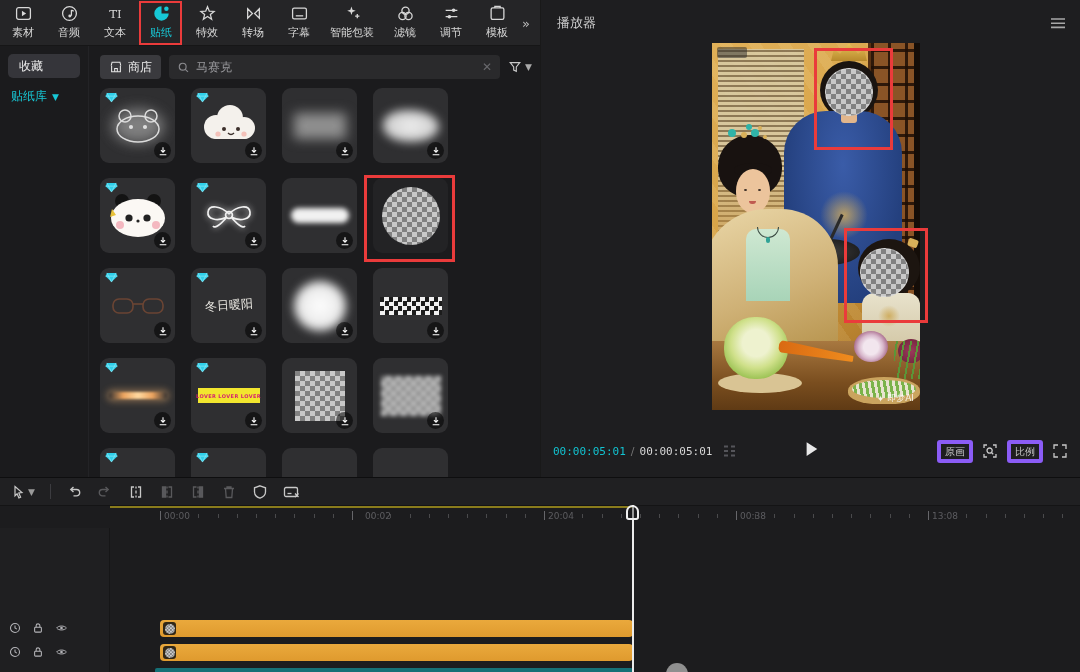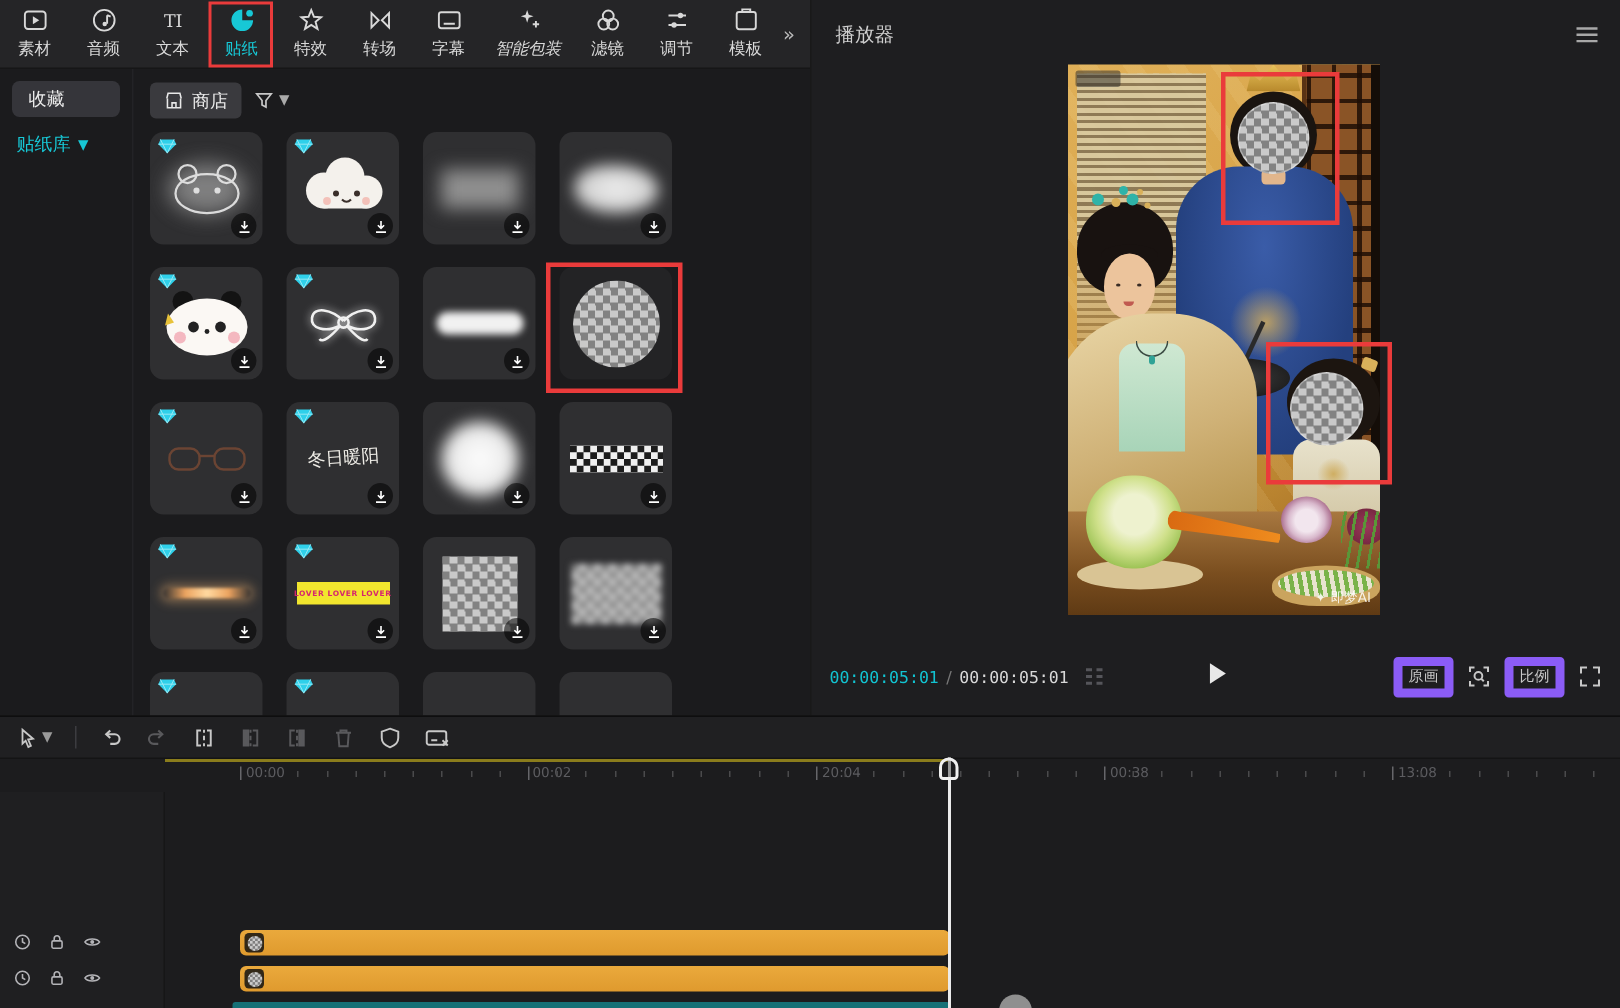--- a/index.html
+++ b/index.html
@@ -5,21 +5,21 @@
   * { margin:0; padding:0; box-sizing:border-box; }
   html,body { width:1080px; height:672px; background:#151516; overflow:hidden;
     font-family:"DejaVu Sans","Liberation Sans",sans-serif; }
   .app { position:relative; width:1080px; height:672px; background:#191919; color:#ddd; }
   svg { display:block; }
 
   
   .left-panel { position:absolute; left:0; top:0; width:540px; height:477px; background:#1b1b1d; border-right:1px solid #101011; }
   .top-toolbar { position:absolute; left:0; top:0; width:540px; height:46px; background:#252527; display:flex; align-items:stretch; border-bottom:1px solid #161617; }
   .nav-item { width:46px; display:flex; flex-direction:column; align-items:center; justify-content:center; gap:3px; font-size:11px; color:#d8d8d8; cursor:default; }
-  .nav-item.wide { width:60px;font-style:italic; }
+  .nav-item.wide { width:60px; }
   .nav-item.active { color:#17c8d6; }
   .nav-more { position:absolute; right:4px; top:0; height:46px; width:18px; display:flex; align-items:center; justify-content:center; color:#bbb; font-size:13px; }
   .redbox { position:absolute; border:3px solid #ea3b3b; z-index:40; pointer-events:none; }
   .rb-nav { left:139px; top:1px; width:43px; height:44px; border-width:2.5px; }
 
   .side-col { position:absolute; left:0; top:46px; width:88px; height:431px; background:#1b1b1d; }
   .fav-btn { position:absolute; left:8px; top:8px; width:72px; height:24px; background:#35353a; border-radius:5px; font-size:12px; color:#ececec; display:flex; align-items:center; padding-left:11px; }
   .lib-item { position:absolute; left:11px; top:41px; height:18px; font-size:12px; color:#17c8d6; display:flex; align-items:center; gap:5px; }
   .lib-item .chev { font-size:9px; transform:translateY(1px); }
 
@@ -139,21 +139,21 @@
   .rb-child { left:132px; top:185px; width:84px; height:95px; }
   .preview .redbox { z-index:30; }
 
   .controls { position:absolute; left:0; bottom:13px; width:539px; height:26px; display:flex; align-items:center; padding:0 12px; }
   .tc-cur { font-family:"DejaVu Sans Mono","Liberation Mono",monospace; font-size:11px; color:#12c3d1; }
   .tc-sep { font-size:11px; color:#777; margin:0 5px; }
   .tc-dur { font-family:"DejaVu Sans Mono","Liberation Mono",monospace; font-size:11px; color:#d8d8d8; }
   .queue-ic { margin-left:10px; }
   .play-btn { position:absolute; left:50%; transform:translateX(-50%); top:1px; }
   .ctl-right { margin-left:auto; display:flex; align-items:center; gap:9px; }
-  .q-badge { border:6px solid #8b5cf6; border-radius:3px; padding:1px 4px; font-size:10px; color:#c8c8c8; line-height:1.3; }
+  .q-badge { border:4px solid #8b5cf6; border-radius:3px; padding:1px 4px; font-size:10px; color:#c8c8c8; line-height:1.3; }
 
   
   .timeline { position:absolute; left:0; top:477px; width:1080px; height:195px; background:#191919; border-top:1px solid #0e0e0f; }
   .tl-toolbar { position:absolute; left:0; top:0; width:1080px; height:28px; background:#202022; display:flex; align-items:center; gap:15px; padding-left:10px; border-bottom:1px solid #141415; }
   .tb-ic { display:flex; align-items:center; color:#c8c8c8; }
   .tb-ic.dim { color:#59595c; }
   .tb-group { display:flex; align-items:center; gap:2px; color:#c8c8c8; }
   .tb-div { width:1px; height:15px; background:#3c3c40; }
   .tb-chev { font-size:9px; color:#9a9a9a; }
 
@@ -274,20 +274,28 @@
 
     <div class="content-col">
       <div class="search-row">
         <div class="store-btn">
           <svg width="14" height="14" viewBox="0 0 16 16" stroke="#e8e8e8" fill="none" stroke-width="1.2">
             <path d="M2.5 6.5 L3.5 2.5 H12.5 L13.5 6.5"></path>
               <path d="M3 6.5 V13.5 H13 V6.5"></path>
               <path d="M6.5 13.5 V9.8 H9.5 V13.5"></path>
           </svg>
           <span>商店</span>
+        </div>
+        <div class="searchbox">
+          <svg width="13" height="13" viewBox="0 0 16 16" stroke="#8a8a8e" fill="none" stroke-width="1.4">
+            <circle cx="7" cy="7" r="4.2"></circle>
+              <path d="M10.2 10.2 L13.5 13.5"></path>
+          </svg>
+          <input type="text" value="马赛克" style="">
+          <span class="clear-x">✕</span>
         </div>
         <div class="filter-btn">
           <svg width="14" height="14" viewBox="0 0 16 16" stroke="#c8c8c8" fill="none" stroke-width="1.3">
             <path d="M2.5 3 H13.5 L9.5 8 V13 L6.5 11.5 V8 Z"></path>
           </svg>
           <span class="chev">▼</span>
         </div>
       </div>
 
       <div class="grid" id="sticker-grid">
@@ -683,21 +691,21 @@
         <div class="tick" style="left: 179.2px; top: 8px; height: 4px;"></div>
         <div class="tick" style="left: 198.4px; top: 8px; height: 4px;"></div>
         <div class="tick" style="left: 217.6px; top: 8px; height: 4px;"></div>
         <div class="tick" style="left: 236.8px; top: 8px; height: 4px;"></div>
         <div class="tick" style="left: 256px; top: 8px; height: 4px;"></div>
         <div class="tick" style="left: 275.2px; top: 8px; height: 4px;"></div>
         <div class="tick" style="left: 294.4px; top: 8px; height: 4px;"></div>
         <div class="tick" style="left: 313.6px; top: 8px; height: 4px;"></div>
         <div class="tick" style="left: 332.8px; top: 8px; height: 4px;"></div>
         <div class="tick major" style="left: 352px; top: 5px; height: 9px;"></div>
-        <div class="tick-label" style="left: 355px;">00:02</div>
+        <div class="tick-label" style="left: 365px;">00:02</div>
         <div class="tick" style="left: 371.2px; top: 8px; height: 4px;"></div>
         <div class="tick" style="left: 390.4px; top: 8px; height: 4px;"></div>
         <div class="tick" style="left: 409.6px; top: 8px; height: 4px;"></div>
         <div class="tick" style="left: 428.8px; top: 8px; height: 4px;"></div>
         <div class="tick" style="left: 448px; top: 8px; height: 4px;"></div>
         <div class="tick" style="left: 467.2px; top: 8px; height: 4px;"></div>
         <div class="tick" style="left: 486.4px; top: 8px; height: 4px;"></div>
         <div class="tick" style="left: 505.6px; top: 8px; height: 4px;"></div>
         <div class="tick" style="left: 524.8px; top: 8px; height: 4px;"></div>
         <div class="tick major" style="left: 544px; top: 5px; height: 9px;"></div>

